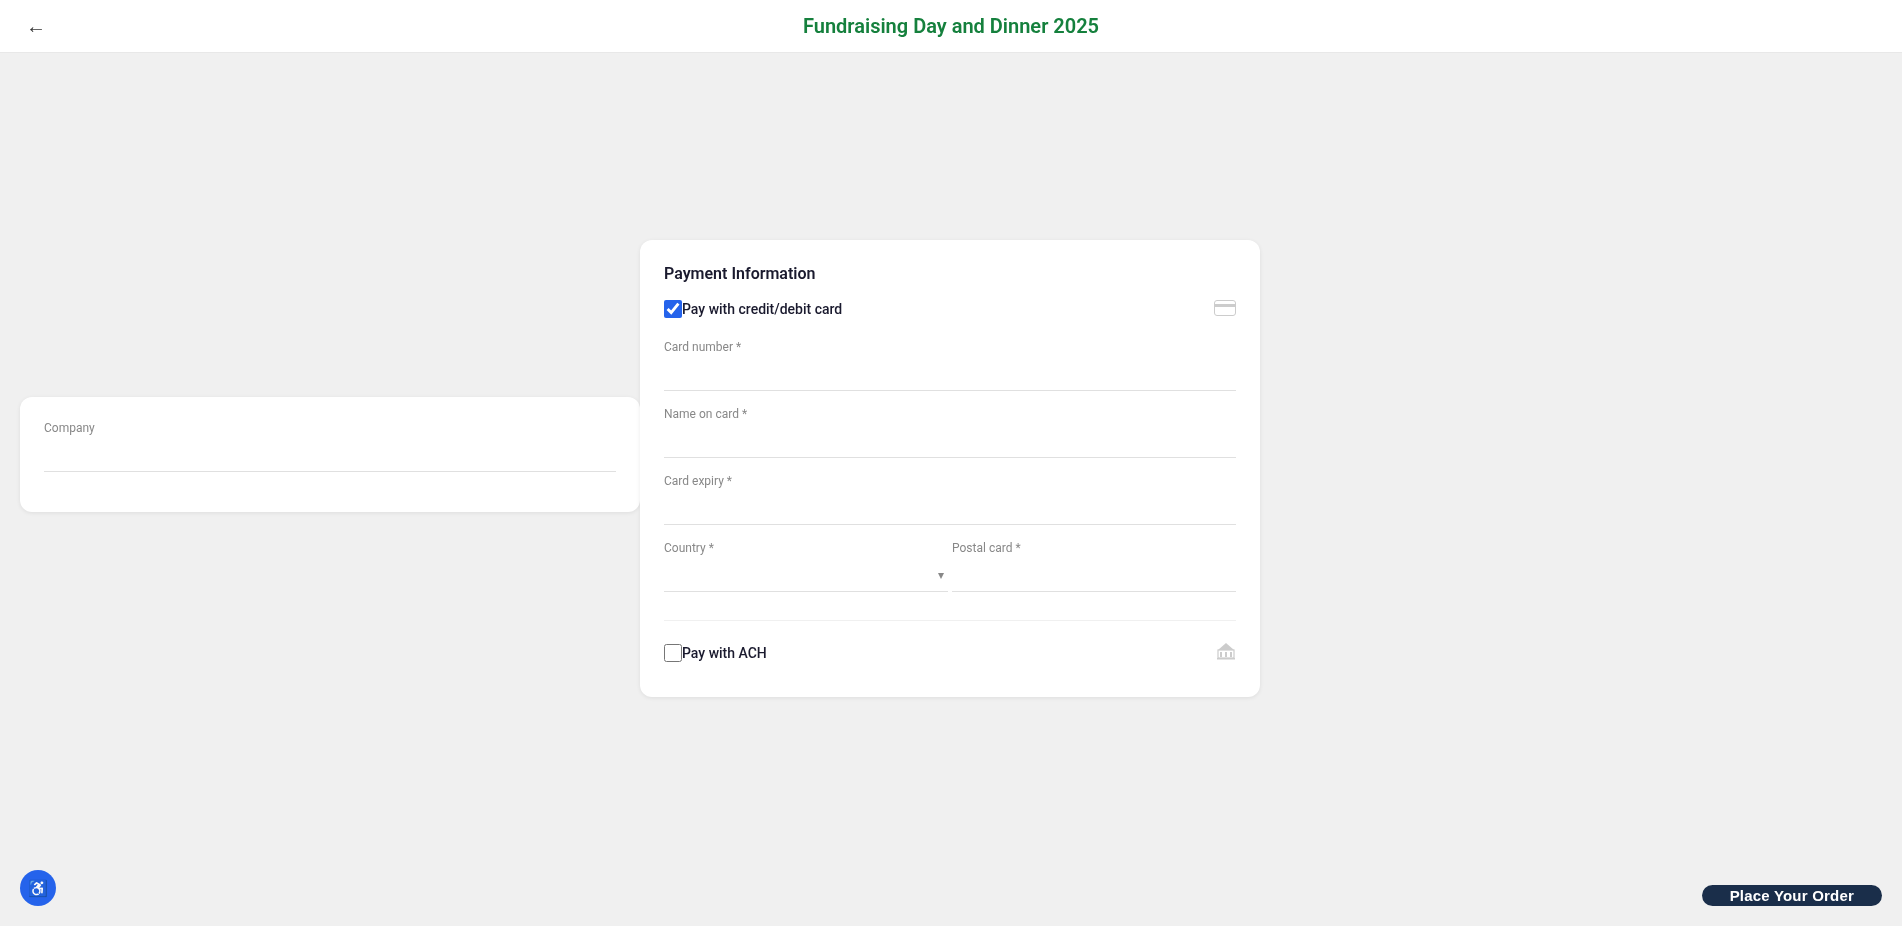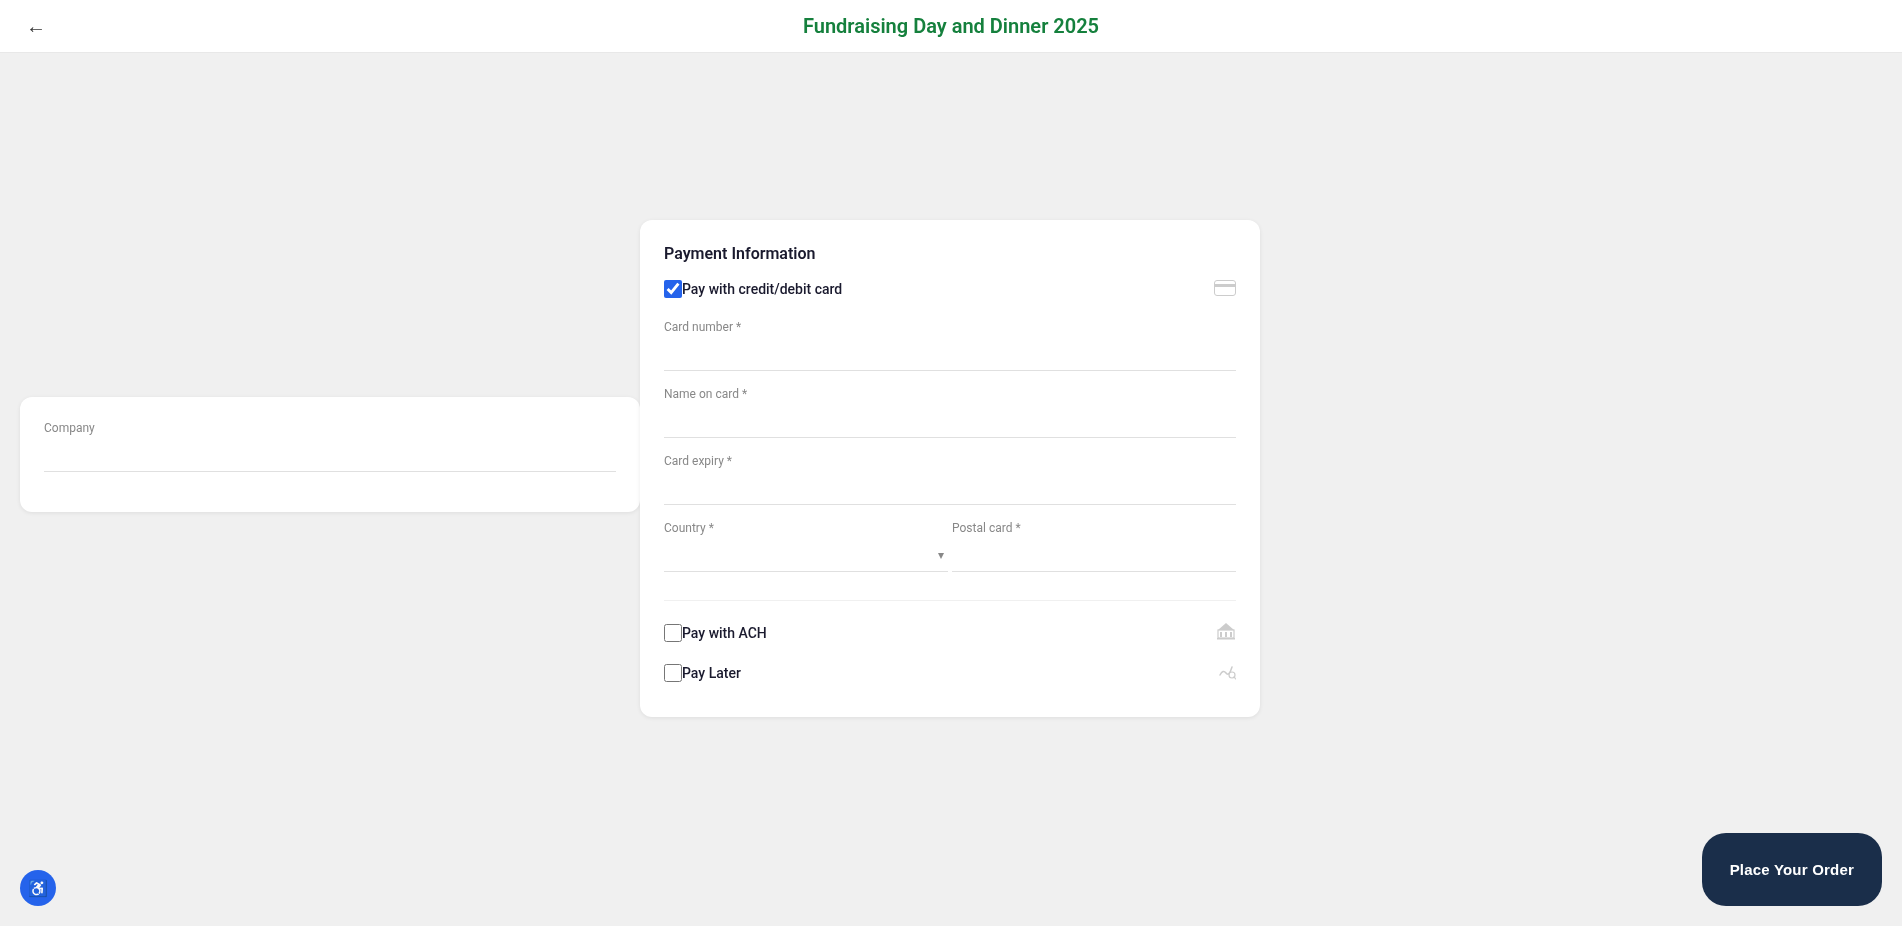--- a/index.html
+++ b/index.html
@@ -189,21 +189,21 @@
     }
 
     .place-order-btn {
       position: fixed;
       bottom: 20px;
       right: 20px;
       background: #1a2e4a;
       color: #ffffff;
       border: none;
       border-radius: 24px;
-      padding: 28px 28px;
+      padding: 2px 28px;
       font-size: 15px;
       font-weight: 600;
       cursor: pointer;
       letter-spacing: 0.2px;
     }
 
     .accessibility-btn {
       position: fixed;
       bottom: 20px;
       left: 20px;
@@ -312,33 +312,20 @@
           <rect x="2" y="9" width="16" height="8" stroke="#ccc" stroke-width="1.2" fill="none"></rect>
           <rect x="4" y="11" width="2" height="5" fill="#ccc"></rect>
           <rect x="9" y="11" width="2" height="5" fill="#ccc"></rect>
           <rect x="14" y="11" width="2" height="5" fill="#ccc"></rect>
           <polygon points="10,2 18,9 2,9" fill="#ccc"></polygon>
           <rect x="1" y="17" width="18" height="1.5" fill="#ccc"></rect>
         </svg>
       </span>
     </div>
 
-    <div class="payment-other-row">
-      <div class="payment-option-left">
-        <input type="checkbox" class="checkbox-normal" id="paylater-checkbox" style="">
-        <label for="paylater-checkbox" class="payment-label">Pay Later</label>
-      </div>
-      <span class="payment-icon">
-        <svg width="20" height="20" viewBox="0 0 20 20" fill="none">
-          <path d="M4 14 Q7 8 10 12 Q13 16 16 6" stroke="#ccc" stroke-width="1.5" fill="none" stroke-linecap="round"></path>
-          <circle cx="16" cy="14" r="3" stroke="#ccc" stroke-width="1.2" fill="none"></circle>
-          <path d="M18 16 L20 18" stroke="#ccc" stroke-width="1.2" stroke-linecap="round"></path>
-        </svg>
-      </span>
-    </div>
 
   </div>
 
 </div>
 
 <button class="place-order-btn">Place Your Order</button>
 
 <button class="accessibility-btn">♿</button>
 
 </body></html>

